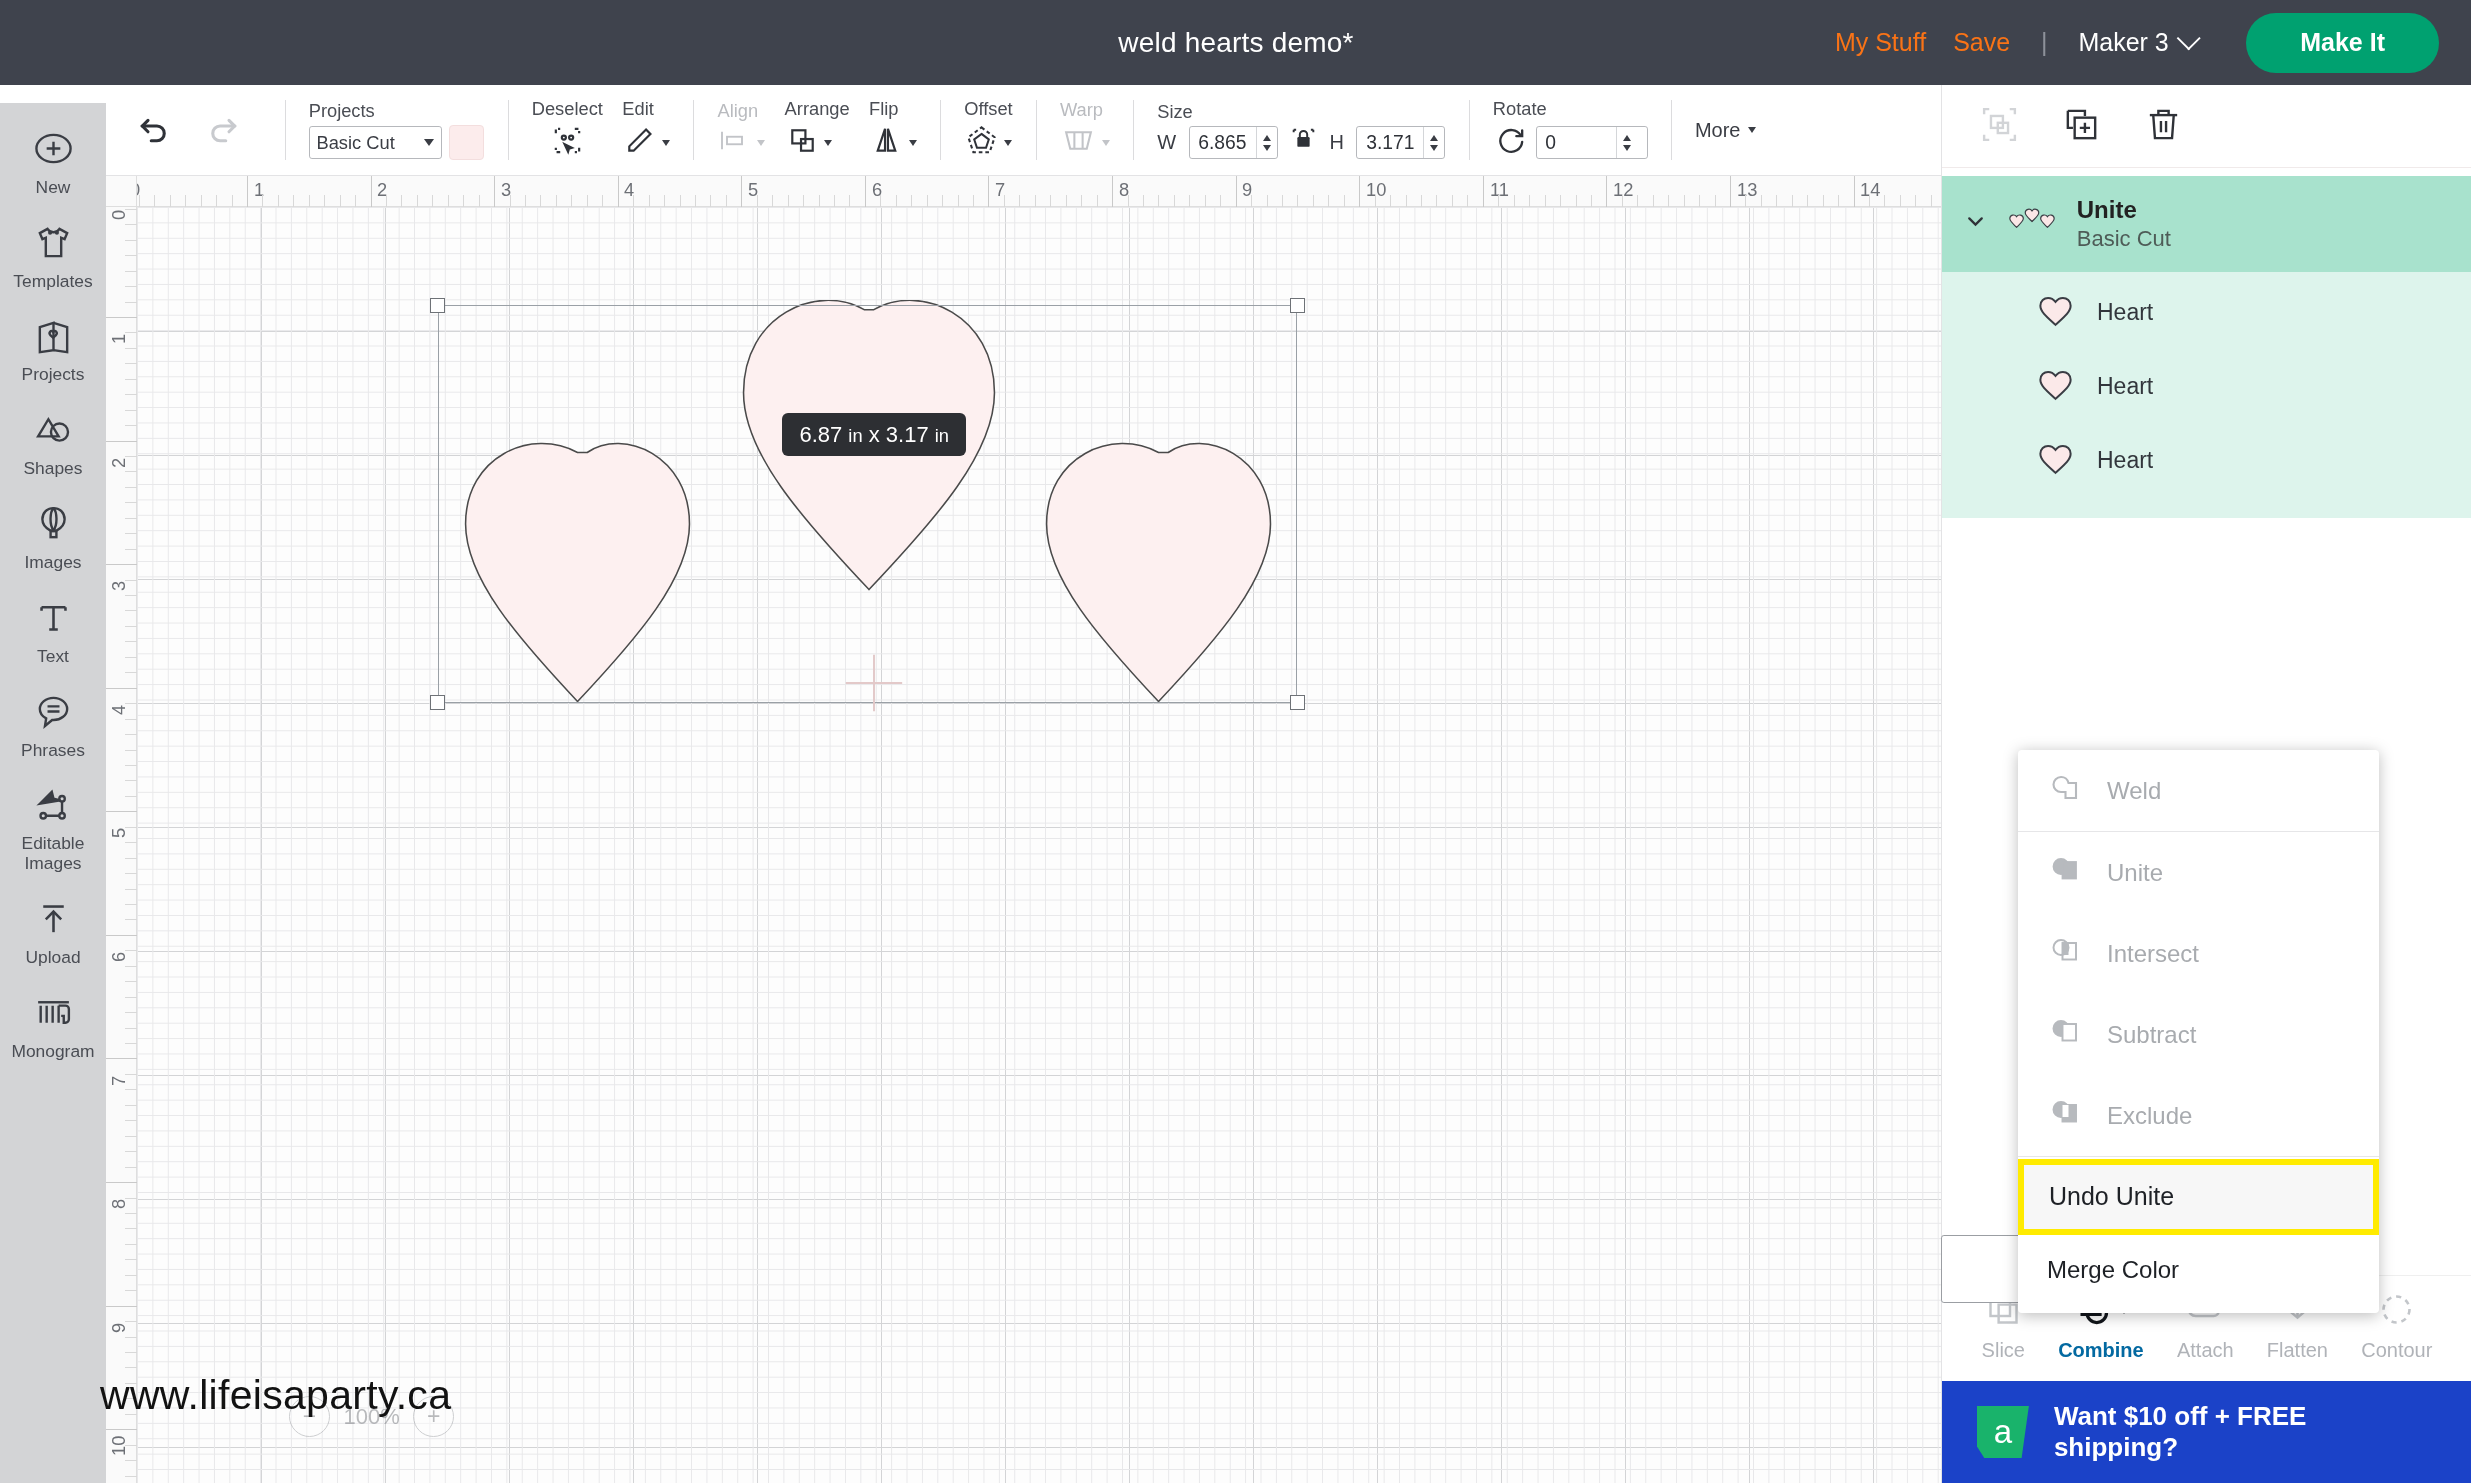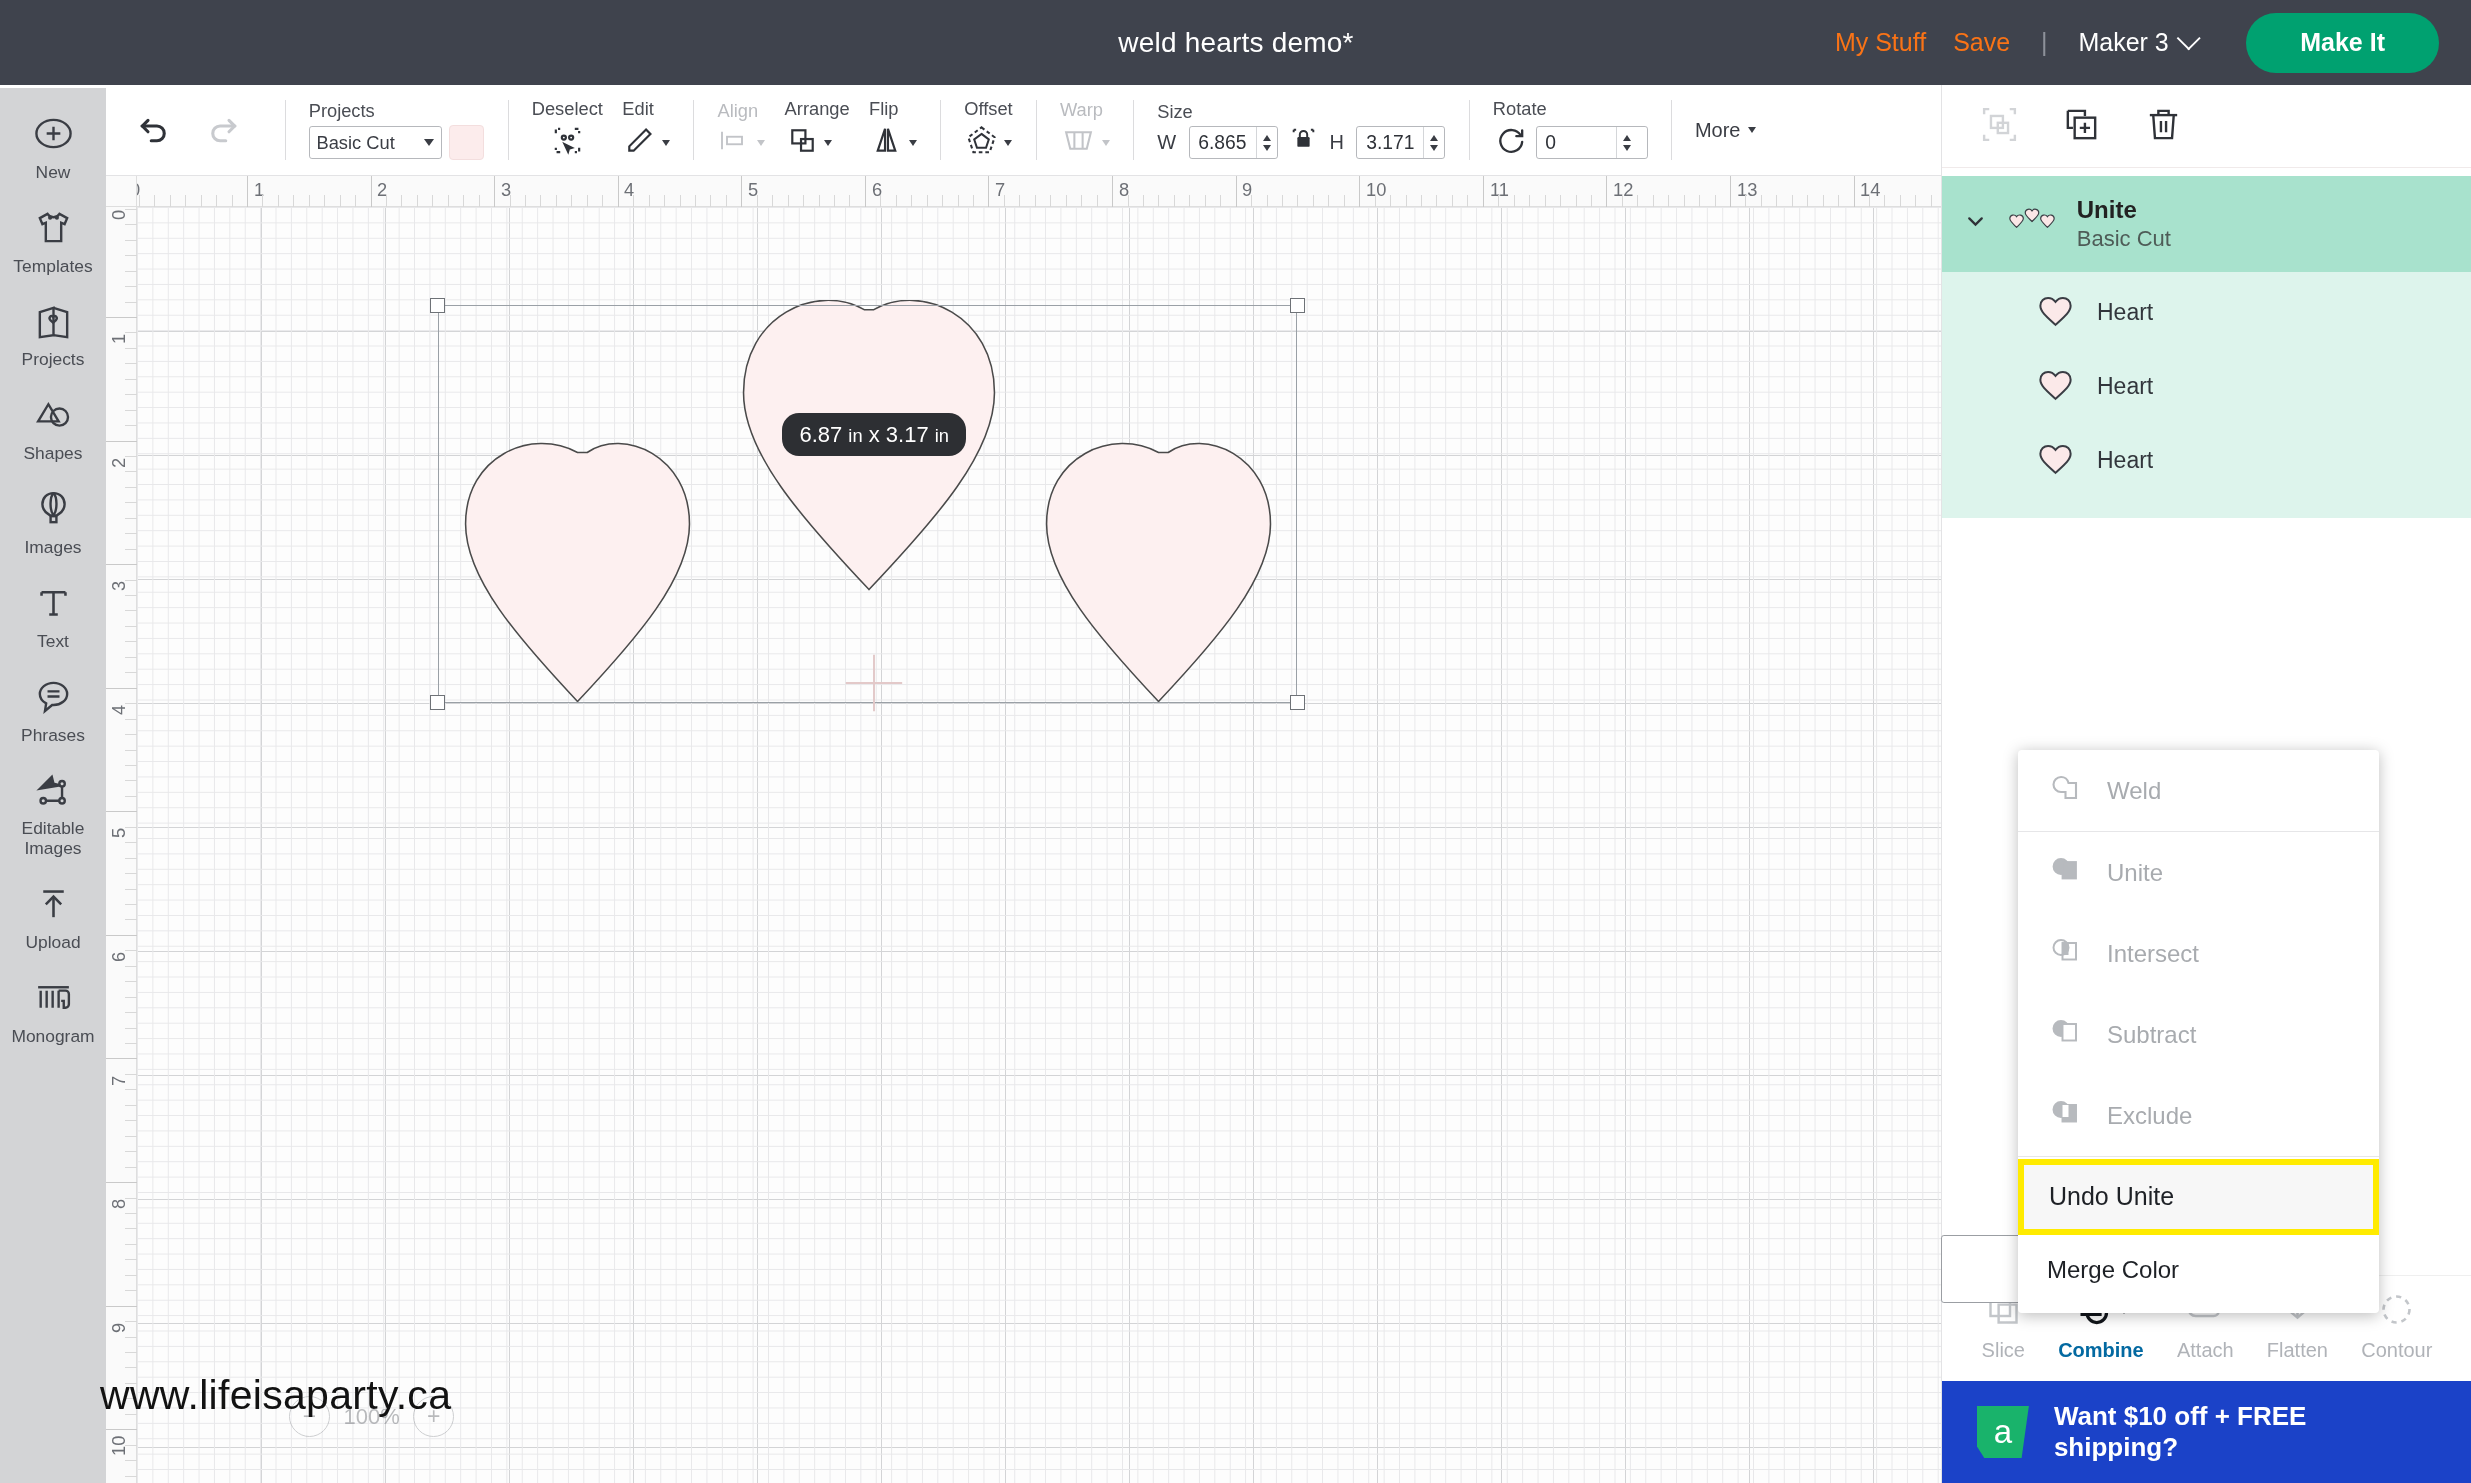--- a/index.html
+++ b/index.html
@@ -29,21 +29,21 @@
   .hdr-machine { color:#fff; font-size: 25px; display:flex; align-items:center; gap:11.6px; padding: 0 13.5px; cursor:pointer;}
   .chev { width:17.4px; height:17.4px; border-right:2.4px solid #fff; border-bottom:2.4px solid #fff; transform: rotate(45deg) translate(-2.9px,-2.9px); }
   .make-it {
     margin-left: 35px; background:#00a170; color:#fff; border:none;
     border-radius: 35px; height: 60px; padding: 0 54px;
     font-size: 25px; font-weight: bold; font-family: inherit; cursor:pointer;
   }
 
   
   .sidebar {
-    position: absolute; left: 0; top: 88px; width: 106px; bottom: 0;
+    position: absolute; left: 0; top: 103px; width: 106px; bottom: 0;
     background: #d3d4d6; padding-top: 11.6px;
   }
   .side-item {
     display:flex; flex-direction: column; align-items:center; justify-content:flex-start;
     padding: 13.5px 1.9px 11.6px; cursor:pointer; color:#3a3d44;
   }
   .side-item .lbl { font-size: 17.4px; margin-top: 7.7px; text-align:center; line-height:1.15; color:#4a4d54;}
   .side-item svg { display:block; }
 
   
@@ -112,21 +112,21 @@
       linear-gradient(to right, #e8e8ea 1px, transparent 1px),
       linear-gradient(to bottom, #e8e8ea 1px, transparent 1px),
       linear-gradient(to right, #d3d4d6 1px, transparent 1px),
       linear-gradient(to bottom, #d3d4d6 1px, transparent 1px);
     background-size: 15.4px 15.4px, 15.4px 15.4px, 124px 124px, 124px 124px;
     background-position: 0 0, 0 0, 0 0, 0 0;
   }
 
   .size-tip {
     position:absolute; background:#2d2f33; color:#fff; font-size:22px;
-    padding: 8.7px 17.4px; border-radius: 17px; white-space:nowrap; z-index: 12;
+    padding: 8.7px 17.4px; border-radius: 6px; white-space:nowrap; z-index: 12;
   }
   .size-tip .u { font-size: 18.3px; }
 
   .sel-box { position:absolute; border:1px solid #9aa0a6; z-index: 11; }
   .handle {
     position:absolute; width:15.4px; height:15.4px; background:#fff;
     border:1.4px solid #6e7277; z-index: 12; cursor:pointer;
   }
   .art { position:absolute; z-index: 10; }
   .crosshair { position:absolute; z-index: 11; pointer-events:none; }

